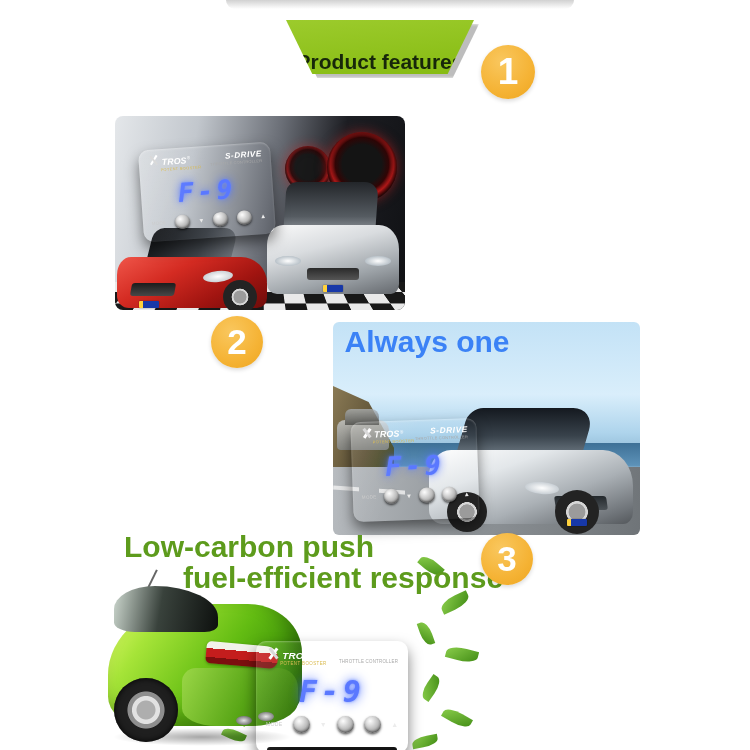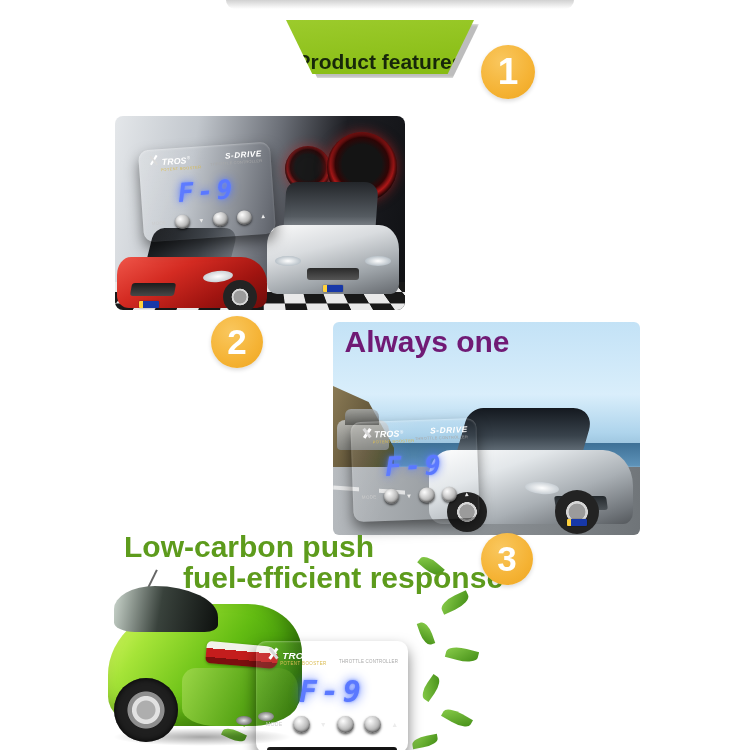--- a/index.html
+++ b/index.html
@@ -27,21 +27,21 @@
   .badge-1{left:481px;top:45px;}
   .badge-2{left:211px;top:316px;width:52px;height:52px;font-size:35px;}
   .badge-3{left:481px;top:533px;width:52px;height:52px;font-size:35px;z-index:8;}
 
   
   .heading{position:absolute;font-weight:bold;z-index:7;}
   .heading .hl{display:block;}
   .heading-1{left:100px;top:84px;width:320px;text-align:center;
     color:#e60012;font-size:27px;line-height:31px;}
   .heading-2{left:337px;top:324px;width:180px;text-align:center;
-    color:#701a75;font-size:30px;line-height:35px;z-index:7;}
+    color:#3b82f6;font-size:30px;line-height:35px;z-index:7;}
   .heading-3{color:#5d9b1c;font-size:30px;line-height:32px;}
   .heading-3 .hl1{position:absolute;left:124px;top:531px;white-space:nowrap;}
   .heading-3 .hl2{position:absolute;left:183px;top:562px;white-space:nowrap;}
 
   
   .para{position:absolute;margin:0;color:#3d3d3d;z-index:6;}
   .para-1{left:402px;top:96px;width:256px;font-family:"Liberation Mono",monospace;
     font-size:15px;line-height:27px;}
   .para-2{left:137px;top:354px;width:252px;font-size:16.5px;line-height:23.5px;color:#333;}
   .para-3{left:410px;top:585px;width:238px;font-size:18.5px;line-height:22px;color:#3a3a3a;}

